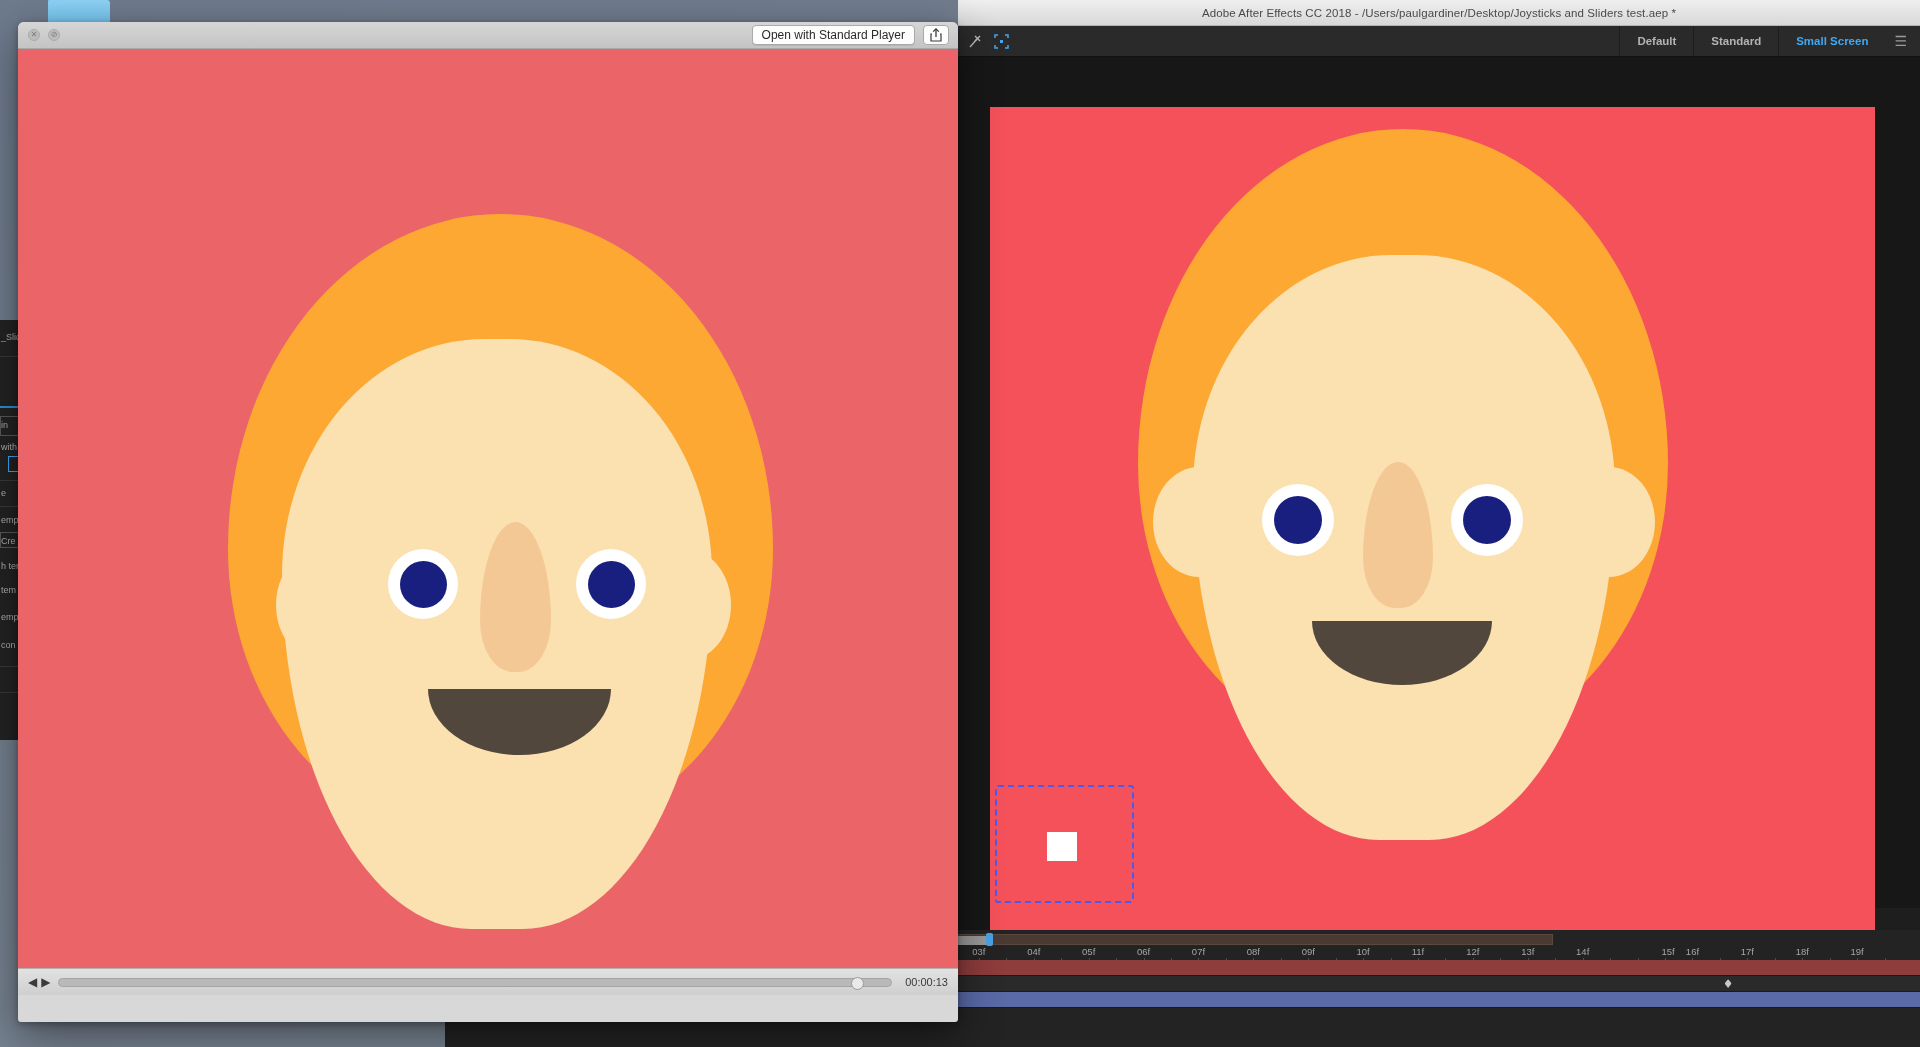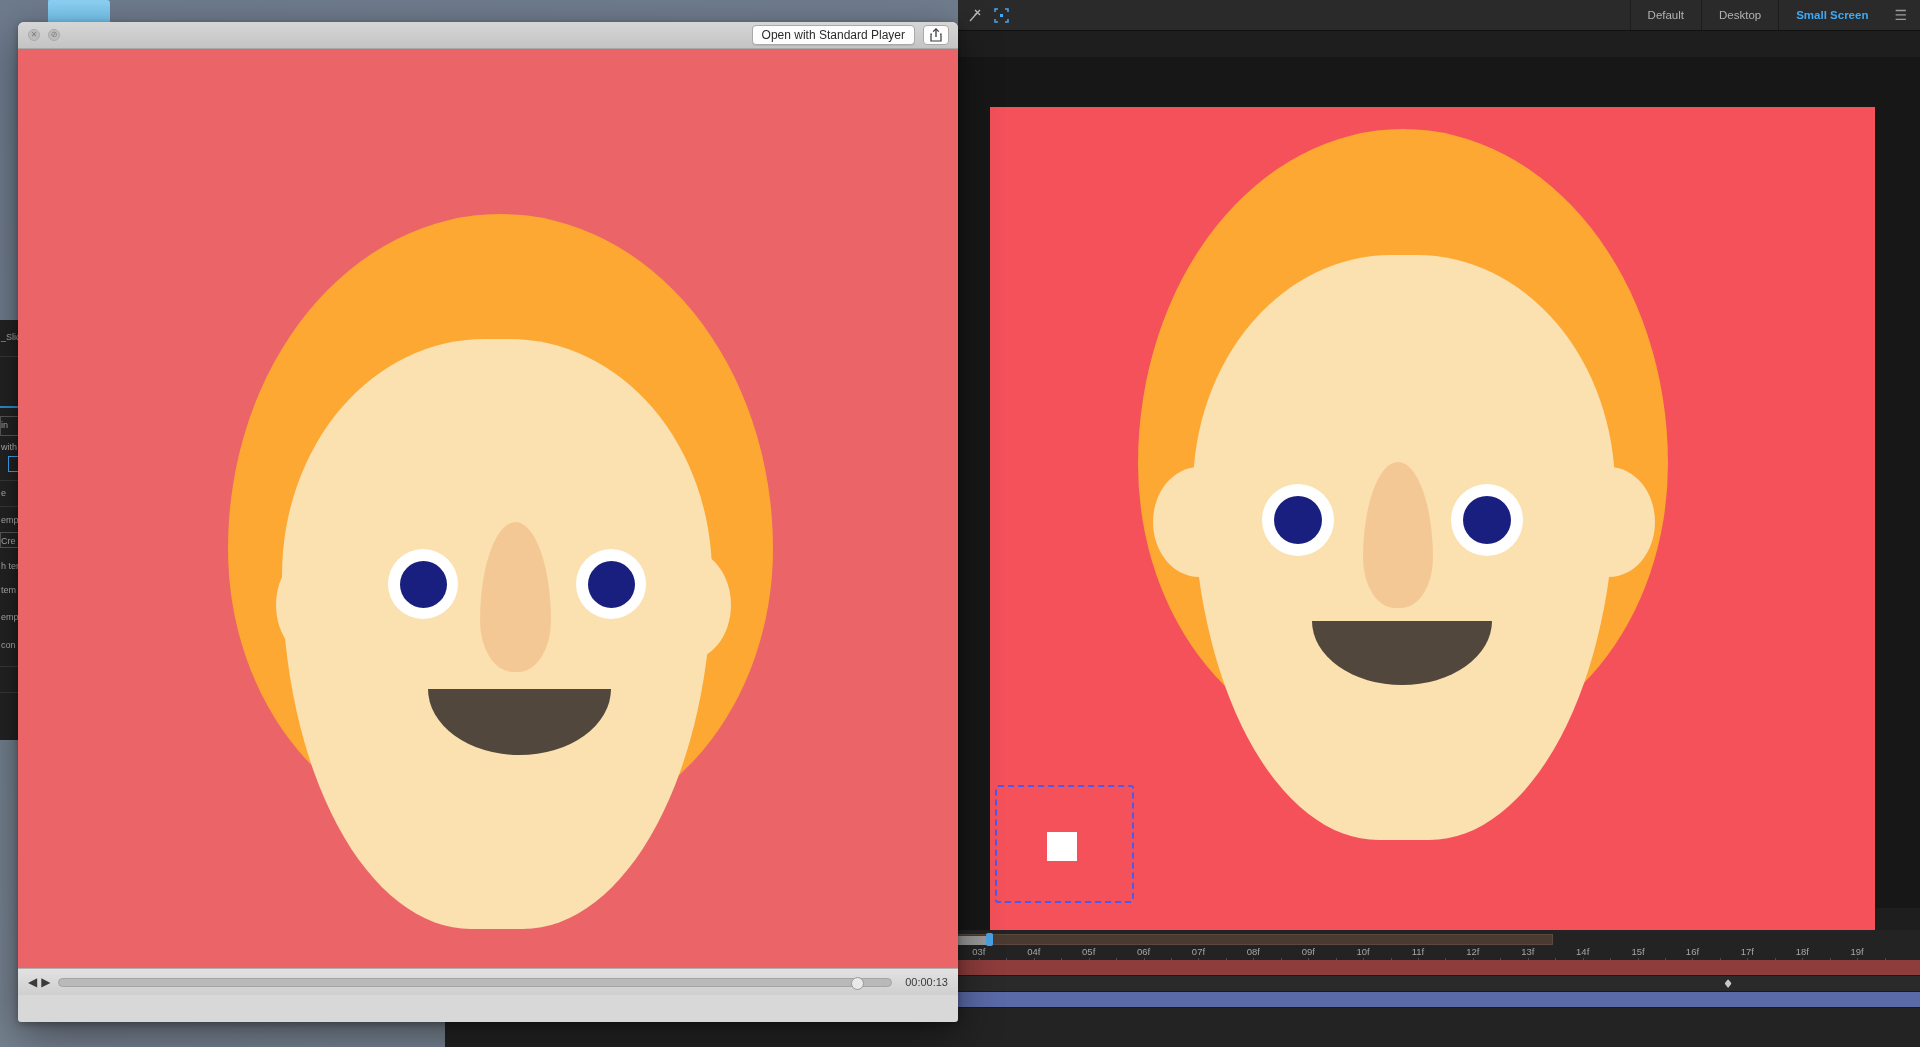--- a/index.html
+++ b/index.html
@@ -58,20 +58,21 @@
   }
   .ws-tabs {
     margin-left: auto; display: flex; align-items: center;
     height: 100%; gap: 0px;
   }
   .ws-tab {
     padding: 0 17px; height: 100%;
     display: flex; align-items: center;
     font-size: 11.5px; color: #b3b3b3;
     border-left: 1px solid #1d1d1d;
+    font-weight: bold;
   }
   .ws-tab.active { color: #3fa9f5; font-weight: 600; }
   .ws-menu {
     padding: 0 13px 0 9px; height: 100%;
     display: flex; align-items: center; color: #9a9a9a; font-size: 14px;
   }
 
   
   .ae-comp-area {
     position: absolute; left: 0; top: 57px;
@@ -320,20 +321,23 @@
 
   <div class="desktop">
     <div class="desktop-folder">
       <div class="folder-tab"></div>
       <div class="folder-body"></div>
     </div>
   </div>
 
   <div class="ae-window">
 
+    <div class="ae-titlebar">
+      <div class="ae-title">Adobe After Effects CC 2018 - /Users/paulgardiner/Desktop/Joysticks and Sliders test.aep *</div>
+    </div>
 
     <div class="ae-toolbar">
       <div class="tool-icon">
         <svg width="15" height="15" viewBox="0 0 15 15">
           <path d="M2 13 L9 5" stroke="#b9b9b9" stroke-width="1.4" fill="none"></path>
           <path d="M7 2 L12 7 M12 2 L7 7" stroke="#b9b9b9" stroke-width="1.4" fill="none"></path>
         </svg>
       </div>
       <div class="tool-icon">
         <svg width="15" height="15" viewBox="0 0 15 15">
@@ -342,21 +346,21 @@
           </g>
           <rect x="6" y="6" width="3" height="3" fill="#3fa9f5"></rect>
         </svg>
       </div>
 
       <div class="ws-tabs">
         <div class="ws-tab">
           <span>Default</span>
         </div>
         <div class="ws-tab">
-          <span>Desktop</span>
+          <span>Standard</span>
         </div>
         <div class="ws-tab active">
           <span>Small Screen</span>
         </div>
         <div class="ws-menu">☰</div>
       </div>
     </div>
 
     <div class="ae-comp-area">
       <div class="comp-strip-left"></div>
@@ -538,21 +542,21 @@
             <div class="tl-tick" style="left: 535.467px; height: 3px;"></div>
             <div class="tl-frame-label" style="left: 562.913px;">12f</div>
             <div class="tl-tick" style="left: 562.913px;"></div>
             <div class="tl-tick" style="left: 590.359px; height: 3px;"></div>
             <div class="tl-frame-label" style="left: 617.804px;">13f</div>
             <div class="tl-tick" style="left: 617.804px;"></div>
             <div class="tl-tick" style="left: 645.25px; height: 3px;"></div>
             <div class="tl-frame-label" style="left: 672.696px;">14f</div>
             <div class="tl-tick" style="left: 672.696px;"></div>
             <div class="tl-tick" style="left: 700.141px; height: 3px;"></div>
-            <div class="tl-frame-label" style="left: 728px;">15f</div>
+            <div class="tl-frame-label" style="left: 758px;">15f</div>
             <div class="tl-tick" style="left: 727.587px;"></div>
             <div class="tl-tick" style="left: 755.033px; height: 3px;"></div>
             <div class="tl-frame-label" style="left: 782.478px;">16f</div>
             <div class="tl-tick" style="left: 782.478px;"></div>
             <div class="tl-tick" style="left: 809.924px; height: 3px;"></div>
             <div class="tl-frame-label" style="left: 837.37px;">17f</div>
             <div class="tl-tick" style="left: 837.37px;"></div>
             <div class="tl-tick" style="left: 864.815px; height: 3px;"></div>
             <div class="tl-frame-label" style="left: 892.261px;">18f</div>
             <div class="tl-tick" style="left: 892.261px;"></div>

